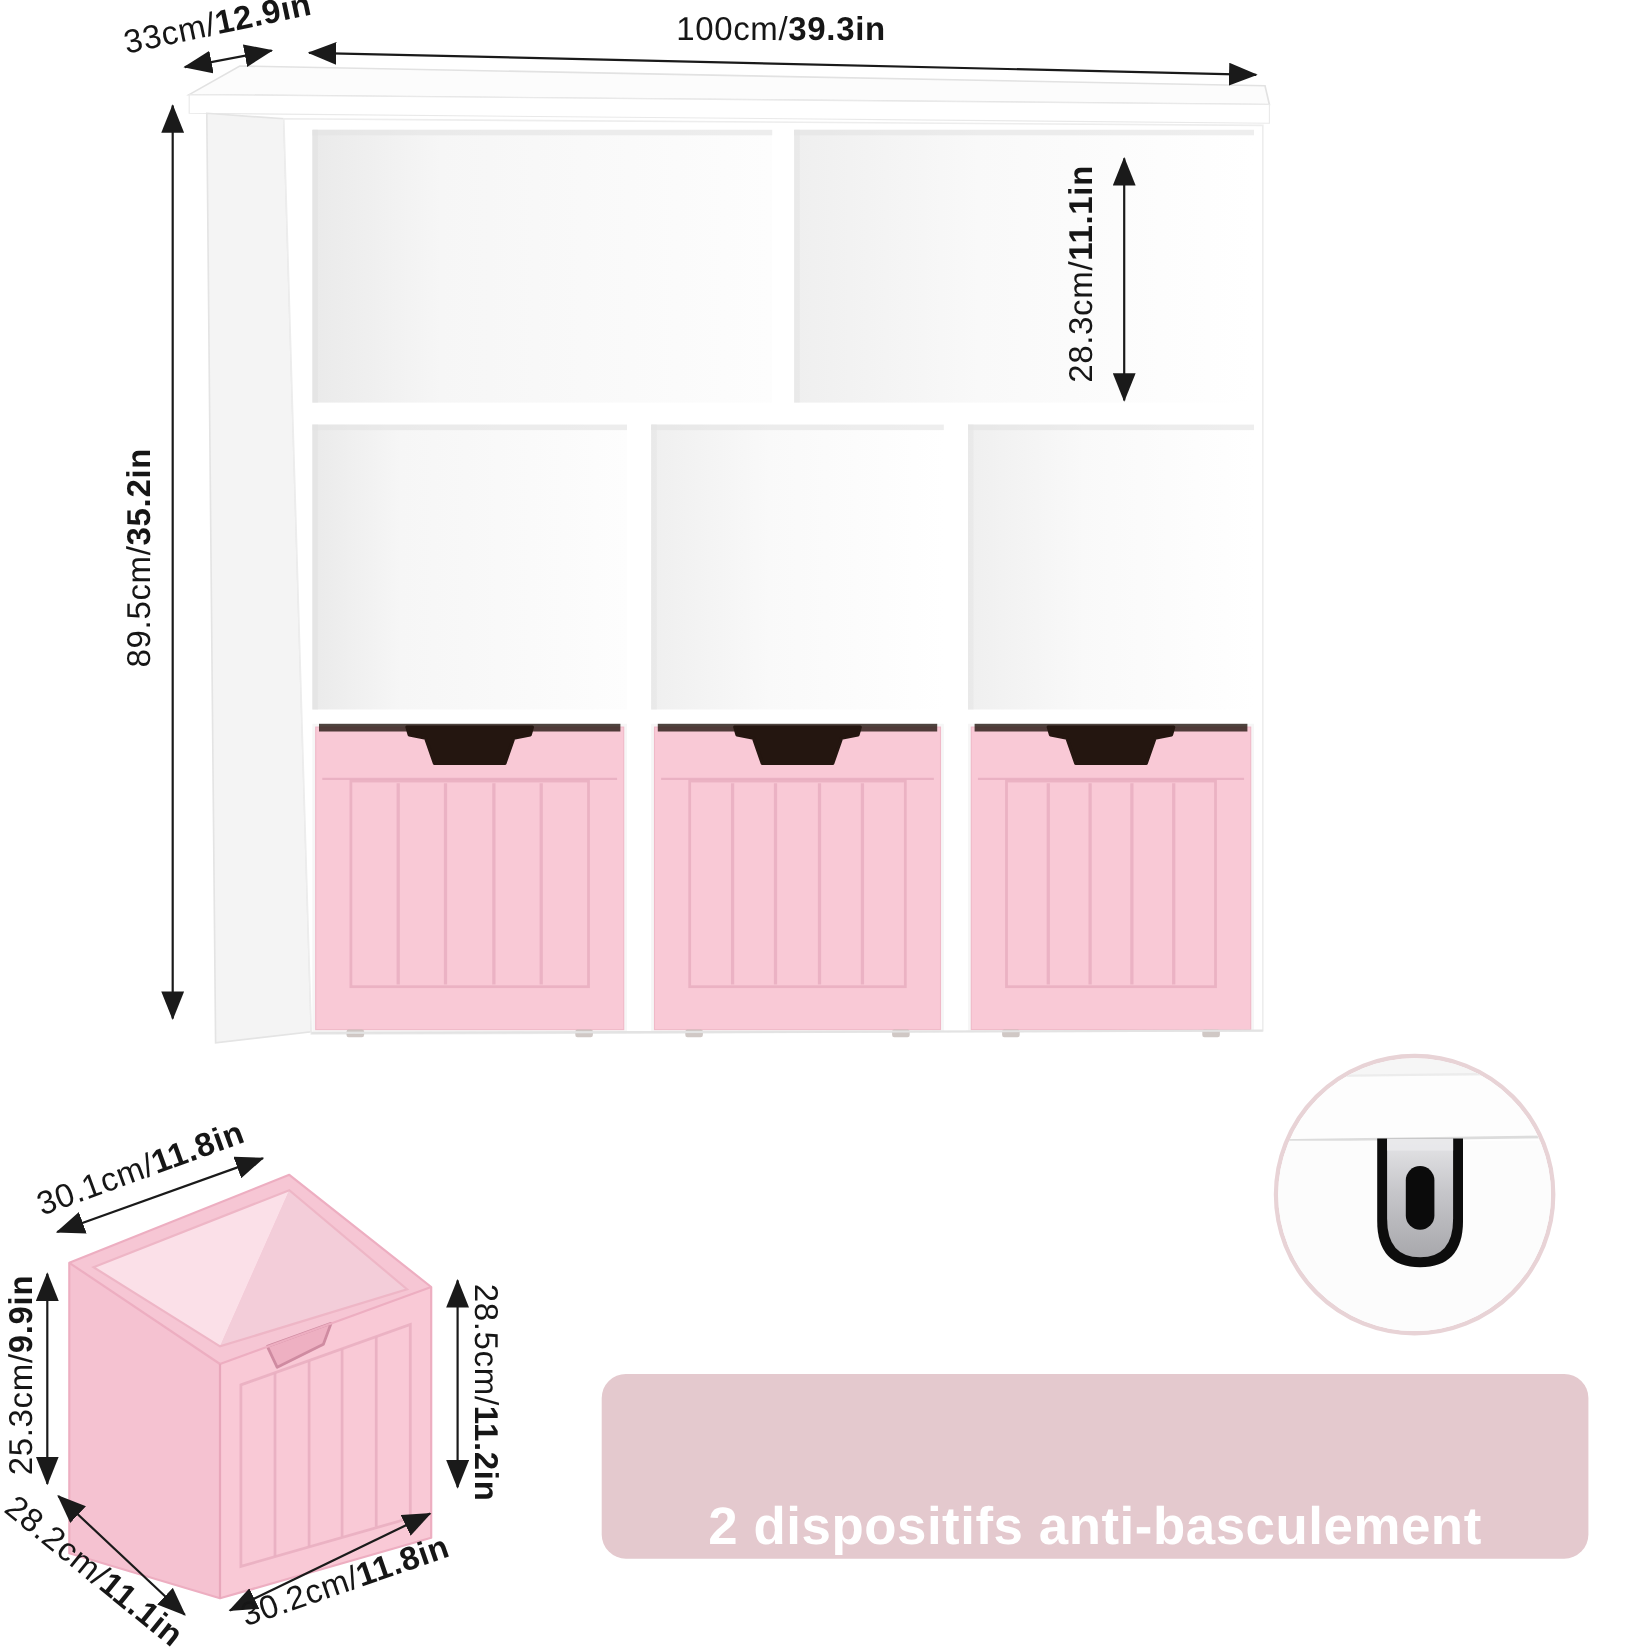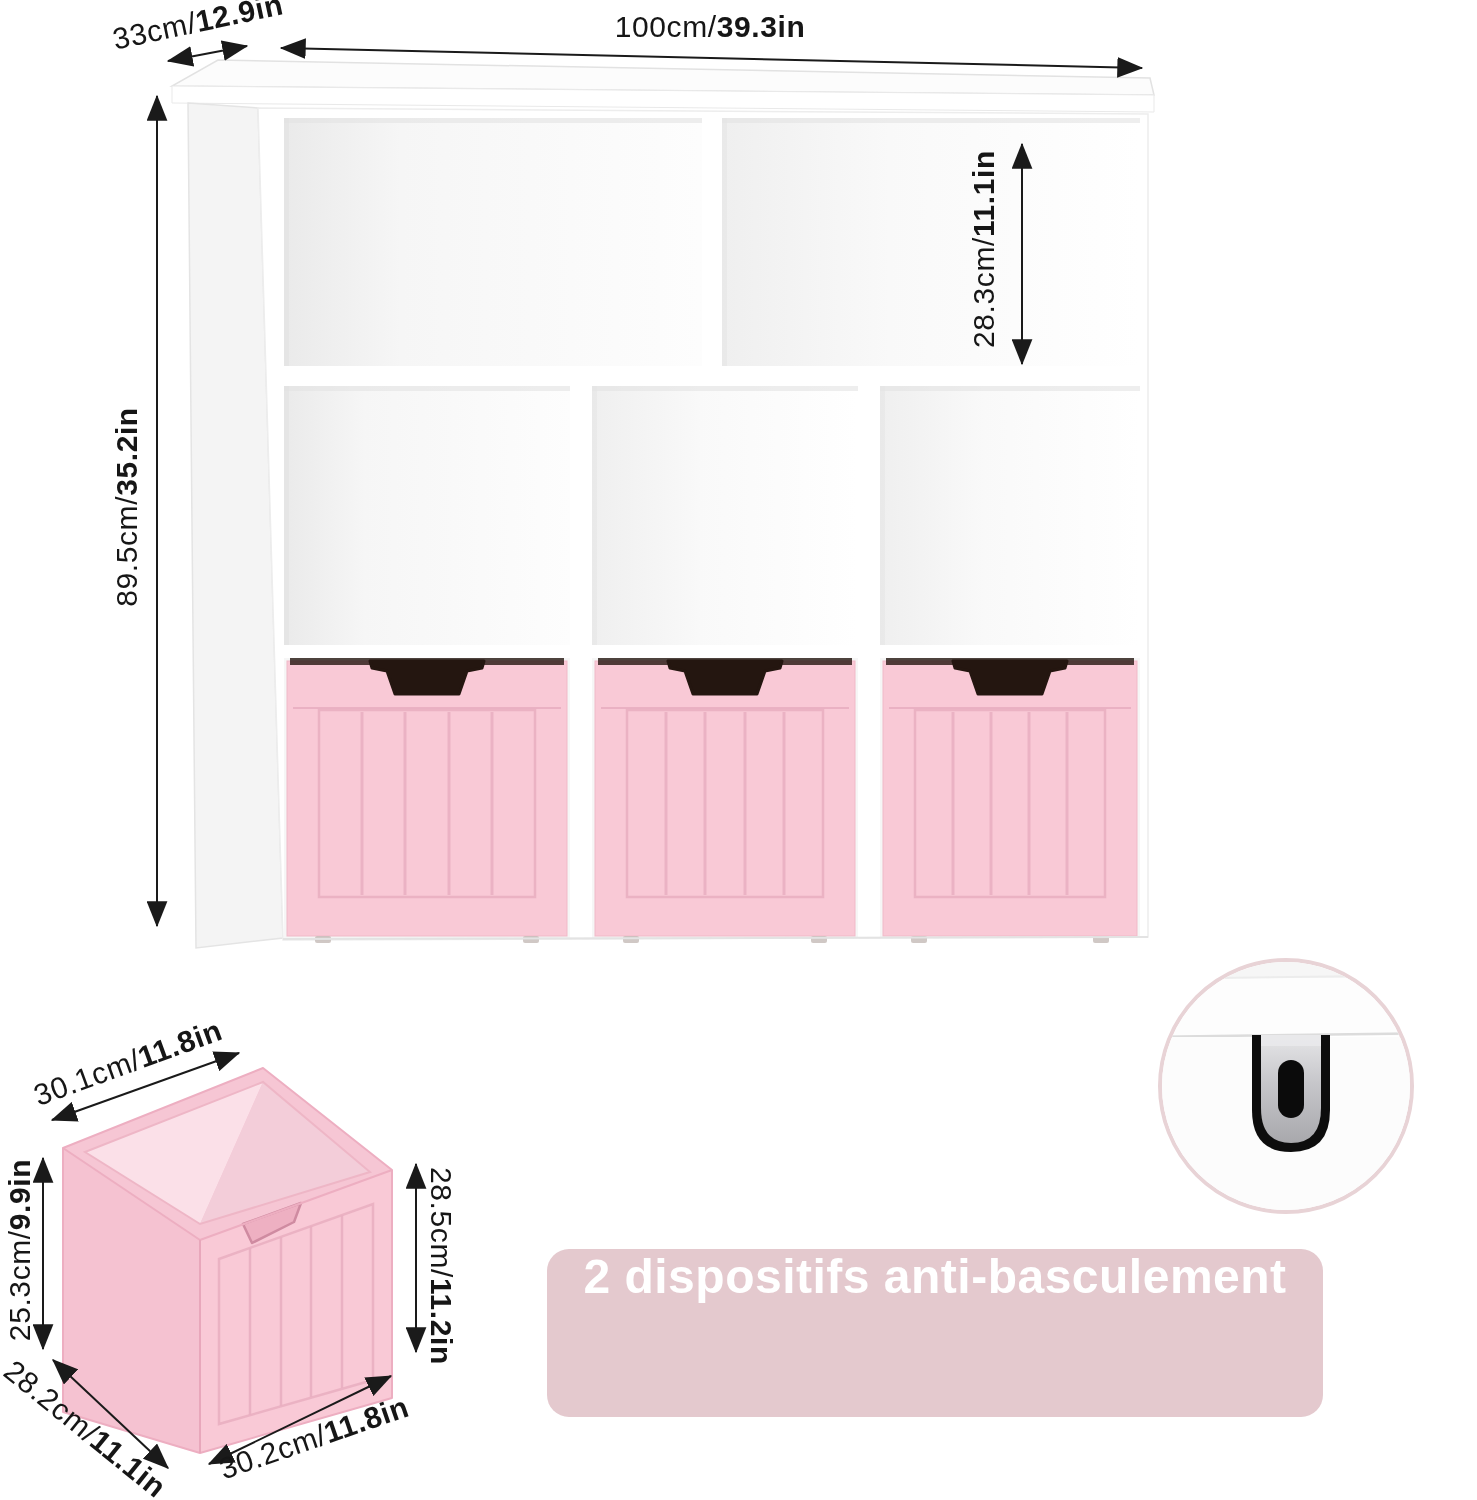--- a/index.html
+++ b/index.html
@@ -14,24 +14,24 @@
   .art{position:absolute;left:0;top:0;z-index:1;}
   .dim{
     position:absolute;z-index:3;
     transform:translate(-50%,-50%) rotate(var(--rot,0deg));
     font-size:30px;color:#161616;white-space:nowrap;letter-spacing:.6px;
     font-weight:400;
   }
   .dim .imp{font-weight:700;}
   .banner{
     position:absolute;z-index:2;
-    left:547px;top:1249px;width:776px;height:168px;
+    left:547px;top:1249px;width:897px;height:168px;
     background:var(--banner-pink,#e4c9ce);
     border-radius:22px;
-    display:flex;flex-direction:column;align-items:center;justify-content:space-between;
+    display:flex;flex-direction:column;align-items:center;justify-content:flex-end;
   }
   .banner .bline{
     color:var(--banner-text,#ffffff);
     font-weight:700;font-size:48px;line-height:1.16;letter-spacing:.5px;
     white-space:nowrap;
   }
 </style>
 </head>
 <body>
 

